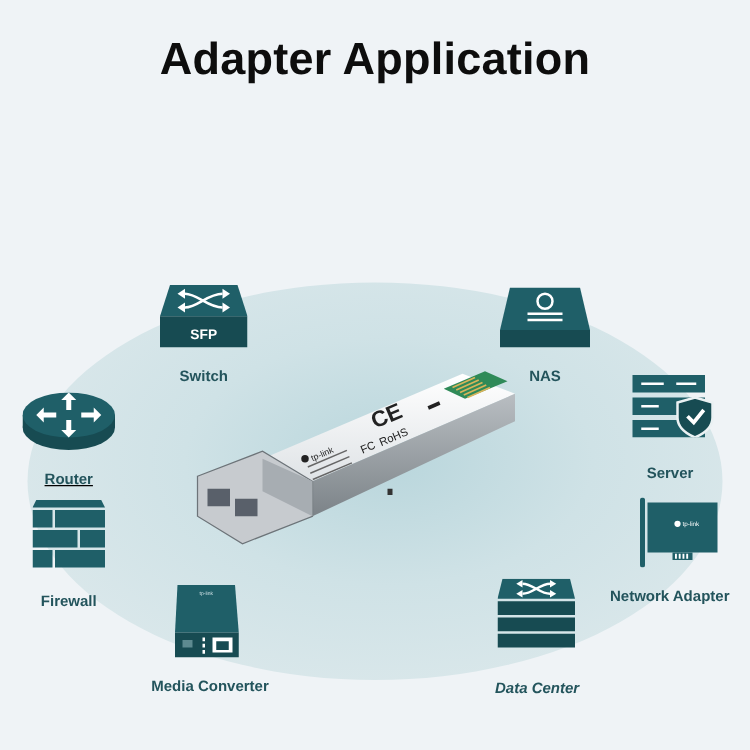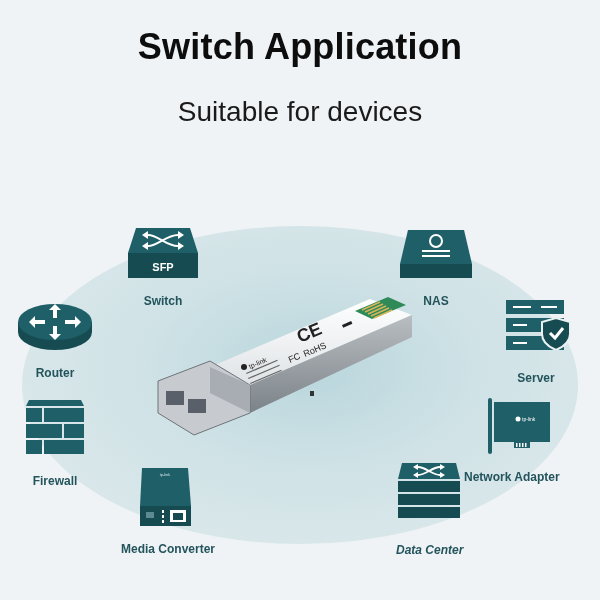--- a/index.html
+++ b/index.html
@@ -9,23 +9,22 @@
   .ellipse{position:absolute;left:22px;top:226px;width:556px;height:318px;border-radius:50%;
     background:radial-gradient(ellipse at 52% 45%, #b9d6dc 0%, #cfe2e6 40%, #dbe8eb 80%, #dfeaec 100%);}
   .item{position:absolute;display:flex;flex-direction:column;align-items:center;gap:12px;}
   .label{font-size:12px;font-weight:bold;color:#23545c;margin-top:4px;white-space:nowrap;}
   svg{display:block;}
   .sfp{position:absolute;left:150px;top:295px;}
 </style>
 </head>
 <body>
 
-<div class="title">Switch Application</div>
+<div class="title">Adapter Application</div>
 <div class="subtitle">
-  <div>Suitable for devices</div>
 </div>
 
 <div class="ellipse"></div>
 
 <div class="item" style="left:128px;top:228px;">
   <svg width="70" height="50" viewBox="0 0 70 50">
     <polygon points="8,0 62,0 70,25 0,25" fill="#1f5f68"></polygon>
     <rect x="0" y="25" width="70" height="25" fill="#174b52"></rect>
     <g stroke="#fff" stroke-width="2" fill="none">
       <path d="M20,7 C30,7 38,18 50,18"></path>
@@ -44,21 +43,21 @@
   <svg width="72" height="48" viewBox="0 0 72 48">
     <polygon points="8,0 64,0 72,34 0,34" fill="#1f5f68"></polygon>
     <rect x="0" y="34" width="72" height="14" fill="#174b52"></rect>
     <circle cx="36" cy="11" r="6" stroke="#fff" stroke-width="2" fill="none"></circle>
     <rect x="22" y="20" width="28" height="2" fill="#fff"></rect>
     <rect x="22" y="25" width="28" height="2" fill="#fff"></rect>
   </svg>
   <div class="label">NAS</div>
 </div>
 
-<div class="item" style="left:18px;top:304px;">
+<div class="item" style="left:18px;top:314px;text-decoration:underline;">
   <svg width="74" height="46" viewBox="0 0 74 46">
     <ellipse cx="37" cy="28" rx="37" ry="18" fill="#174b52"></ellipse>
     <rect x="0" y="18" width="74" height="10" fill="#174b52"></rect>
     <ellipse cx="37" cy="18" rx="37" ry="18" fill="#1f5f68"></ellipse>
     <g fill="#fff">
       <rect x="35" y="5" width="4" height="9"></rect>
         <polygon points="31,6 37,0 43,6"></polygon>
       <rect x="35" y="22" width="4" height="9"></rect>
         <polygon points="31,30 37,36 43,30"></polygon>
       <rect x="16" y="16" width="11" height="4"></rect>
@@ -95,21 +94,21 @@
         <rect x="18" y="8" width="40" height="14"></rect>
       <rect x="0" y="24" width="36" height="14"></rect>
         <rect x="38" y="24" width="20" height="14"></rect>
       <rect x="0" y="40" width="16" height="14"></rect>
         <rect x="18" y="40" width="40" height="14"></rect>
     </g>
   </svg>
   <div class="label" style="margin-top:4px;">Firewall</div>
 </div>
 
-<div class="item" style="left:464px;top:398px;">
+<div class="item" style="left:488px;top:398px;">
   <svg width="80" height="56" viewBox="0 0 80 56">
     <rect x="16" y="0" width="4" height="56" rx="2" fill="#1f5f68"></rect>
     <rect x="22" y="4" width="56" height="40" fill="#1f5f68"></rect>
     <rect x="42" y="44" width="16" height="6" fill="#1f5f68"></rect>
     <g fill="#fff">
         <rect x="44" y="45" width="1.5" height="4"></rect>
         <rect x="47" y="45" width="1.5" height="4"></rect>
         <rect x="50" y="45" width="1.5" height="4"></rect>
         <rect x="53" y="45" width="1.5" height="4"></rect>
       </g>

